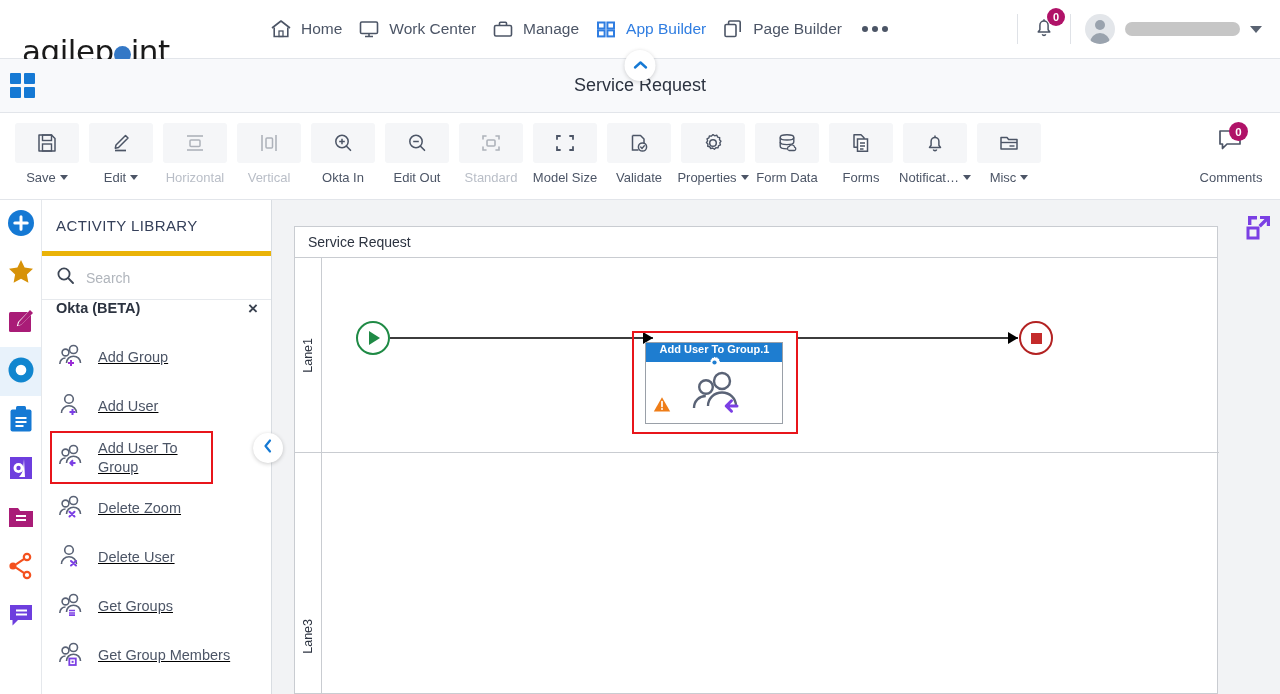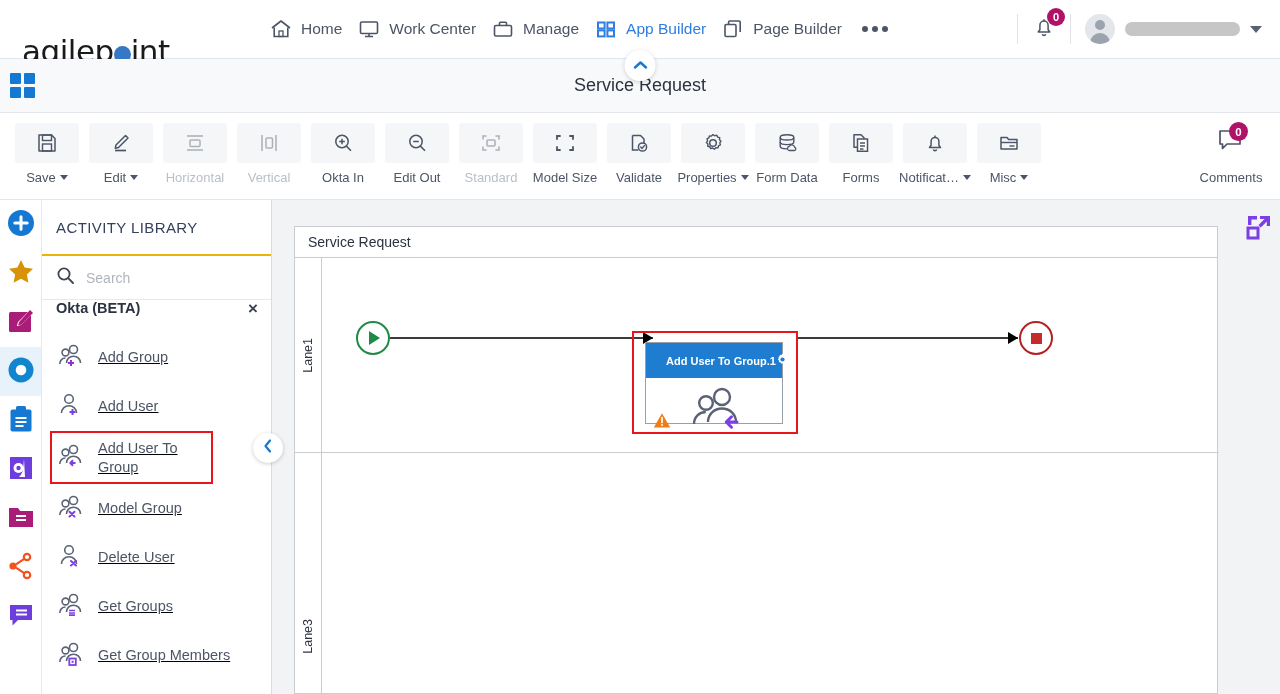--- a/index.html
+++ b/index.html
@@ -131,21 +131,21 @@
   .railitem.sel { background: #e8f2fb; }
 
   
   .panel {
     position: absolute; top: 200px; left: 42px; width: 230px; height: 494px;
     background: #fff; border-right: 1px solid #d9dde2;
   }
   .panel-head {
     height: 56px; display: flex; align-items: center; padding-left: 14px;
     font-size: 15px; color: #35405a; letter-spacing: .4px;
-    border-bottom: 2px solid #eab308;
+    border-bottom: 5px solid #eab308;
     text-align: right;
   }
   .searchrow {
     height: 44px; display: flex; align-items: center; gap: 11px; padding-left: 14px;
     border-bottom: 1px solid #e6e9ed;
   }
   .searchrow input {
     border: none; outline: none; font-size: 14px; color: #333; width: 150px;
     font-family: "Liberation Sans", sans-serif; background: transparent;
   }
@@ -202,22 +202,22 @@
   .lane3 { top: 351px; height: 117px; border-bottom: none; }
 
   .nodebox {
     position: absolute; border: 2px solid #e8151b;
   }
   .activity {
     position: absolute; width: 138px; height: 82px;
     background: #fff; border: 1px solid #9aa0a8;
   }
   .act-hdr {
-    height: 35px; background: #1e7dd0; display: flex; align-items: center;
-    justify-content: space-between; padding: 0 5px 0 20px;
+    height: 19px; background: #1e7dd0; display: flex; align-items: center;
+    justify-content: space-between; padding: 0 5px 0 6px; flex-direction: column;
   }
   .act-hdr .t { font-size: 11px; color: #fff; font-weight: bold; white-space: nowrap; }
   .act-body { position: relative; height: 61px; }
   .warn { position: absolute; left: 7px; bottom: 6px; }
   .act-ic { position: absolute; left: 44px; top: 8px; }
 
   .ev {
     position: absolute; width: 34px; height: 34px; border-radius: 50%;
     background: #fff; display: flex; align-items: center; justify-content: center;
   }
@@ -688,21 +688,21 @@
   <div class="act">
     <span>
       <svg width="28" height="26" viewBox="0 0 28 26">
           <circle cx="15.5" cy="6.5" r="4" fill="none" stroke="#5a6376" stroke-width="1.6"></circle>
           <path d="M8.5 20 c0-4 3-6.8 7-6.8 s7 2.8 7 6.8" fill="none" stroke="#5a6376" stroke-width="1.6"></path>
           <circle cx="7.5" cy="9.5" r="3.4" fill="none" stroke="#5a6376" stroke-width="1.6"></circle>
           <path d="M1.8 21 c0-3.6 2.6-6 5.7-6" fill="none" stroke="#5a6376" stroke-width="1.6"></path>
           <path d="M11.5 17.8 L16.5 22.5 M16.5 17.8 L11.5 22.5" stroke="#7b3fe4" stroke-width="2" stroke-linecap="round"></path>
         </svg>
     </span>
-    <span class="txt">Model Group</span>
+    <span class="txt">Delete Zoom</span>
   </div>
 
   <div class="act">
     <span>
       <svg width="28" height="26" viewBox="0 0 28 26">
           <circle cx="11" cy="7" r="4.3" fill="none" stroke="#5a6376" stroke-width="1.6"></circle>
           <path d="M3.5 21 c0-4.2 3.3-7.2 7.5-7.2 s7.5 3 7.5 7.2" fill="none" stroke="#5a6376" stroke-width="1.6"></path>
           <path d="M13 18 L18 22.5 M18 18 L13 22.5" stroke="#7b3fe4" stroke-width="2" stroke-linecap="round"></path>
         </svg>
     </span>

